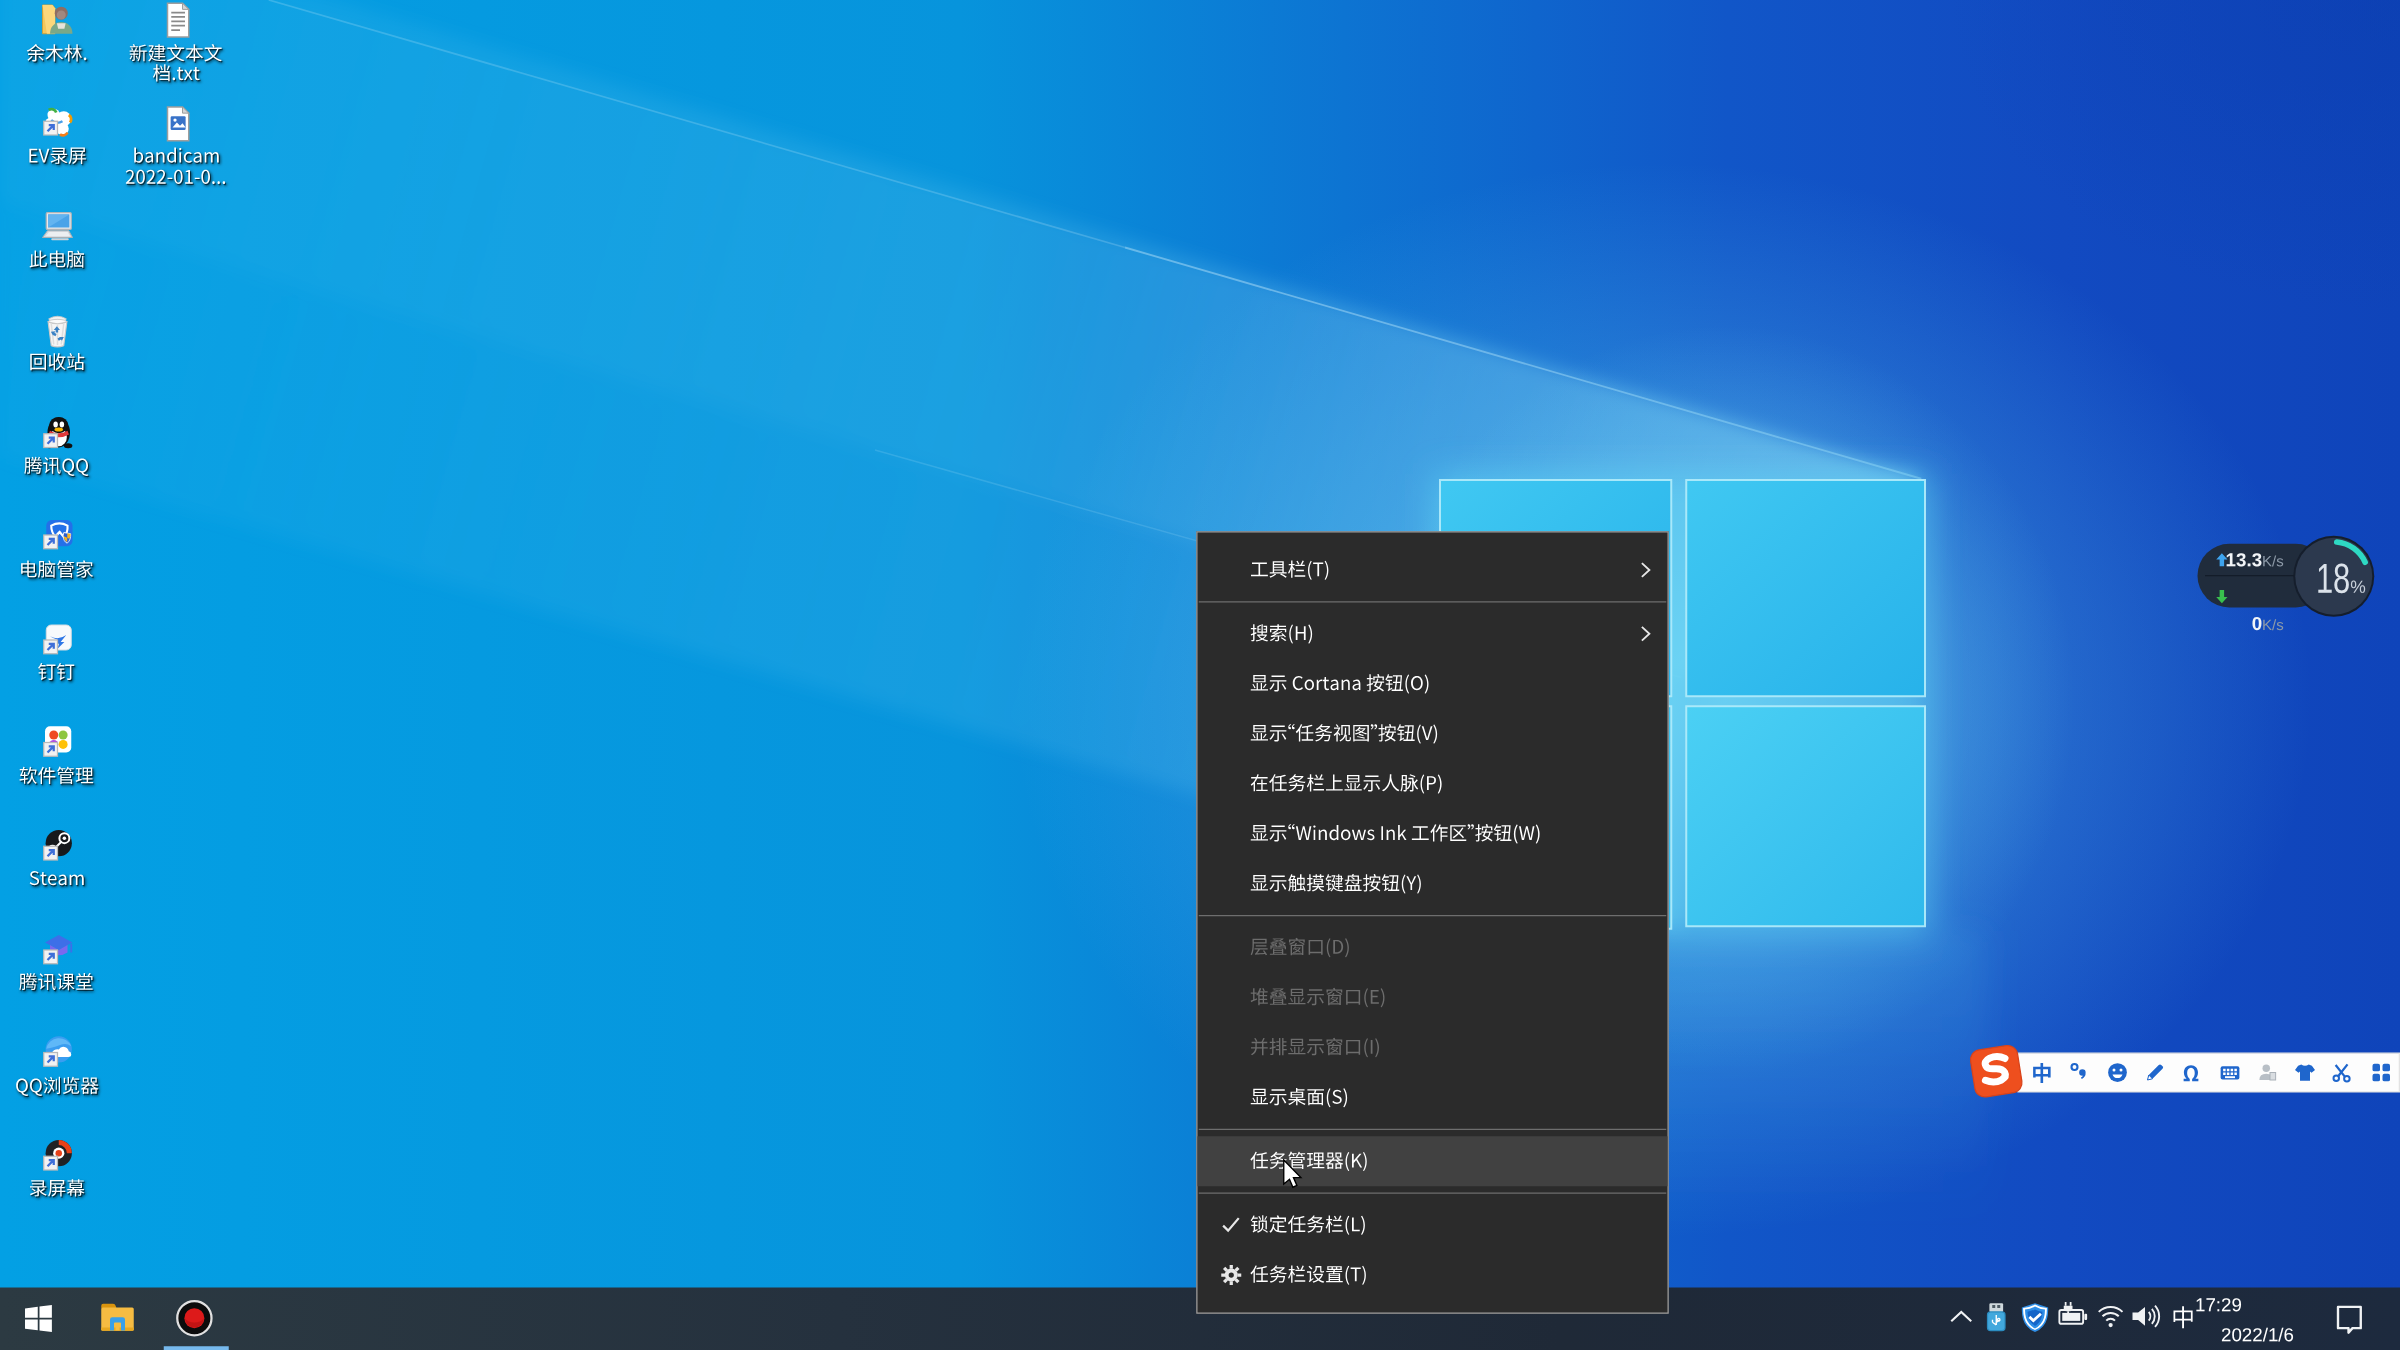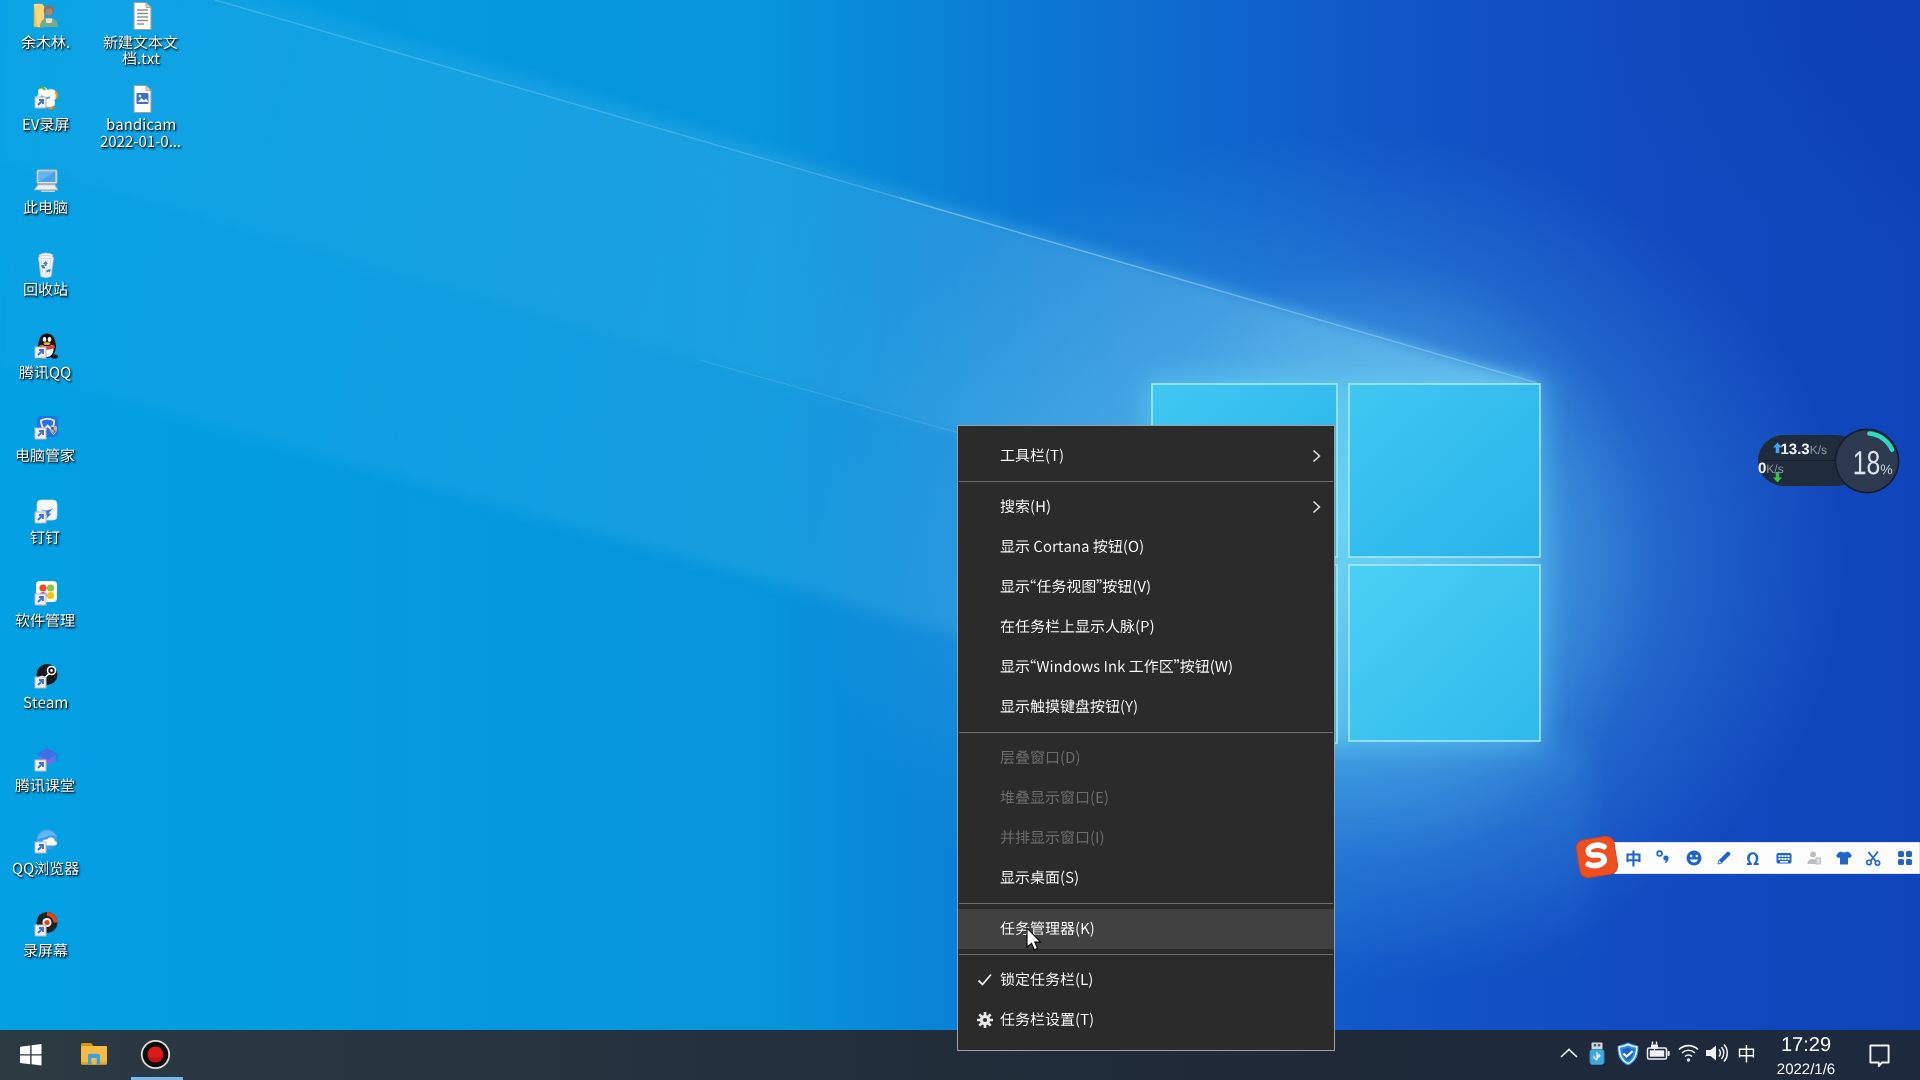--- a/index.html
+++ b/index.html
@@ -396,21 +396,21 @@
 
 <div class="abs" style="left:1758px;top:434.6px;width:104px;height:51px;border-radius:25.5px;background:#202c3c"></div>
 <div class="abs" style="left:1764px;top:459.8px;width:88px;height:1px;background:rgba(9,16,26,0.55)"></div>
 <svg class="abs" style="left:1769.5px;top:441px" width="16" height="14" viewBox="0 0 16 14">
 <path d="M3,6.5 L7.5,1.5 12,6.5 9.3,6.5 9.3,12 5.7,12 5.7,6.5 Z" fill="#3ea4ef"></path>
     </svg>
 <svg class="abs" style="left:1769.5px;top:469.5px" width="16" height="14" viewBox="0 0 16 14">
 <path d="M3,7.5 L7.5,12.5 12,7.5 9.3,7.5 9.3,2 5.7,2 5.7,7.5 Z" fill="#39bf4e"></path>
     </svg>
 <div class="abs gs" style="left:1758px;top:440.5px;width:69px;text-align:right;font-size:15px;font-weight:bold;color:#f2f5f8;line-height:15px">13.3<span style="font-size:12px;font-weight:normal;color:#8d9aa8">K/s</span></div>
-<div class="abs gs" style="left:1758px;top:460px;width:69px;font-size:15px;font-weight:bold;color:#f2f5f8;line-height:15px">0<span style="font-size:12px;font-weight:normal;color:#8d9aa8">K/s</span></div>
+<div class="abs gs" style="left:1758px;top:492px;width:69px;text-align:right;font-size:15px;font-weight:bold;color:#f2f5f8;line-height:15px">0<span style="font-size:12px;font-weight:normal;color:#8d9aa8">K/s</span></div>
 <svg class="abs" style="left:1834px;top:427.5px" width="66" height="66" viewBox="0 0 66 66">
 <circle cx="33" cy="33" r="32.4" fill="#151e2c"></circle>
 <circle cx="33" cy="33" r="30.8" fill="#2c394e"></circle>
 <path d="M35.4,5.6 A27.5,27.5 0 0 1 58.1,21.8" fill="none" stroke="#2ed9c3" stroke-width="4.5" stroke-linecap="round"></path>
 <text x="32.5" y="46.2" text-anchor="middle" font-family="Liberation Sans" font-size="33.5" fill="#dbe2ea" textLength="27.5" lengthAdjust="spacingAndGlyphs" transform="rotate(0.05 33 33)">18</text>
 <text x="52.5" y="46.2" text-anchor="middle" font-family="Liberation Sans" font-size="14" fill="#c7cfd9" transform="rotate(0.05 33 33)">%</text>
 </svg>
 
 <div class="abs" style="left:1612px;top:842px;width:308px;height:32px;background:#fdfdfd;border:1px solid #e3e3e3;border-radius:3px 0 0 3px"></div>
     <svg class="abs" style="left:1574px;top:835px" width="46" height="44" viewBox="0 0 46 44">
@@ -545,21 +545,21 @@
 <path d="M15,7.5 a5.5,5.5 0 0 1 0,7"></path>
 <path d="M17.5,5 a9,9 0 0 1 0,12"></path>
 <path d="M20,2.5 a12.5,12.5 0 0 1 0,17"></path>
 </g>
     </svg>
     <div class="abs" style="left:1737.2px;top:1040.9px">
       <svg width="21" height="26.6" viewBox="0 0 21 26.6" style="display:block;overflow:visible">
         <path d="M8.7 -16V-12.6H1.8V-3.5H3.2V-4.7H8.7V1.5H10.2V-4.7H15.7V-3.6H17.1V-12.6H10.2V-16ZM3.2 -6.1V-11.2H8.7V-6.1ZM15.7 -6.1H10.2V-11.2H15.7Z" fill="#ffffff" transform="translate(0,20.1)"></path>
       </svg>
     </div>
-    <div class="abs gs" style="left:1756px;top:1036.5px;width:100px;text-align:center;font-size:20px;color:#fff;line-height:15px">17:29</div>
+    <div class="abs gs" style="left:1756px;top:1036.5px;width:100px;text-align:left;font-size:15px;color:#fff;line-height:15px">17:29</div>
     <div class="abs gs" style="left:1756px;top:1060.5px;width:100px;text-align:center;font-size:15px;color:#fff;line-height:15px">2022/1/6</div>
     <svg class="abs" style="left:1866px;top:1041px" width="26" height="28" viewBox="0 0 26 28">
 <path d="M4.4,4.5 H22.6 V21.5 H16 l-3.2,3.6 0,-3.6 H4.4 Z" fill="none" stroke="#f0f2f4" stroke-width="1.9" stroke-linejoin="round"></path>
 </svg>
 <div class="abs" style="left:957px;top:425px;width:378px;height:626px;background:#2b2b2b;border:1px solid #a0a0a0;padding:10px 0">
       <div style="height:40px;position:relative">
         <div class="abs" style="left:42px;top:9px">
           <svg width="66" height="21.0" viewBox="0 0 66 21.0" style="display:block;overflow:visible">
             <path d="M0.8 -1.1V0H14.3V-1.1H8.1V-9.8H13.5V-10.9H1.6V-9.8H6.8V-1.1Z M24.1 -1.3C25.7 -0.5 27.5 0.5 28.5 1.2L29.4 0.4C28.3 -0.3 26.5 -1.3 24.8 -2.1ZM19.9 -2C19 -1.2 17.1 -0.2 15.6 0.4C15.9 0.6 16.2 1 16.4 1.2C17.9 0.6 19.8 -0.4 21 -1.3ZM18.2 -11.9V-3.1H15.8V-2.1H29.3V-3.1H27V-11.9ZM19.3 -3.1V-4.5H25.9V-3.1ZM19.3 -8.8H25.9V-7.5H19.3ZM19.3 -9.7V-10.9H25.9V-9.7ZM19.3 -6.7H25.9V-5.4H19.3Z M37.1 -12C37.7 -11.1 38.2 -10.1 38.5 -9.4L39.5 -9.9C39.2 -10.5 38.6 -11.6 38 -12.4ZM36.9 -5.1V-4H43.1V-5.1ZM35.7 -0.7V0.4H44.2V-0.7ZM32.9 -12.6V-9.7H31V-8.7H32.9C32.4 -6.6 31.5 -4.2 30.5 -3C30.7 -2.7 31 -2.2 31.1 -1.9C31.8 -2.8 32.4 -4.4 32.9 -6V1.2H34V-6.7C34.5 -5.9 35 -5 35.2 -4.5L36 -5.4C35.7 -5.8 34.4 -7.7 34 -8.2V-8.7H35.7V-9.7H34V-12.6ZM36.3 -9.2V-8.1H43.8V-9.2H41.6C42.1 -10.1 42.7 -11.2 43.1 -12.2L42 -12.5C41.7 -11.5 41 -10.1 40.4 -9.2Z M48.6 2.9 49.4 2.6C48.1 0.4 47.5 -2.1 47.5 -4.7C47.5 -7.2 48.1 -9.7 49.4 -11.9L48.6 -12.3C47.2 -10 46.4 -7.6 46.4 -4.7C46.4 -1.7 47.2 0.7 48.6 2.9Z M53.9 0H55.3V-9.8H58.6V-11H50.5V-9.8H53.9Z M60.5 2.9C61.9 0.7 62.7 -1.7 62.7 -4.7C62.7 -7.6 61.9 -10 60.5 -12.3L59.7 -11.9C61 -9.7 61.6 -7.2 61.6 -4.7C61.6 -2.1 61 0.4 59.7 2.6Z" fill="#ffffff" transform="translate(0,15.9)"></path>
           </svg>

